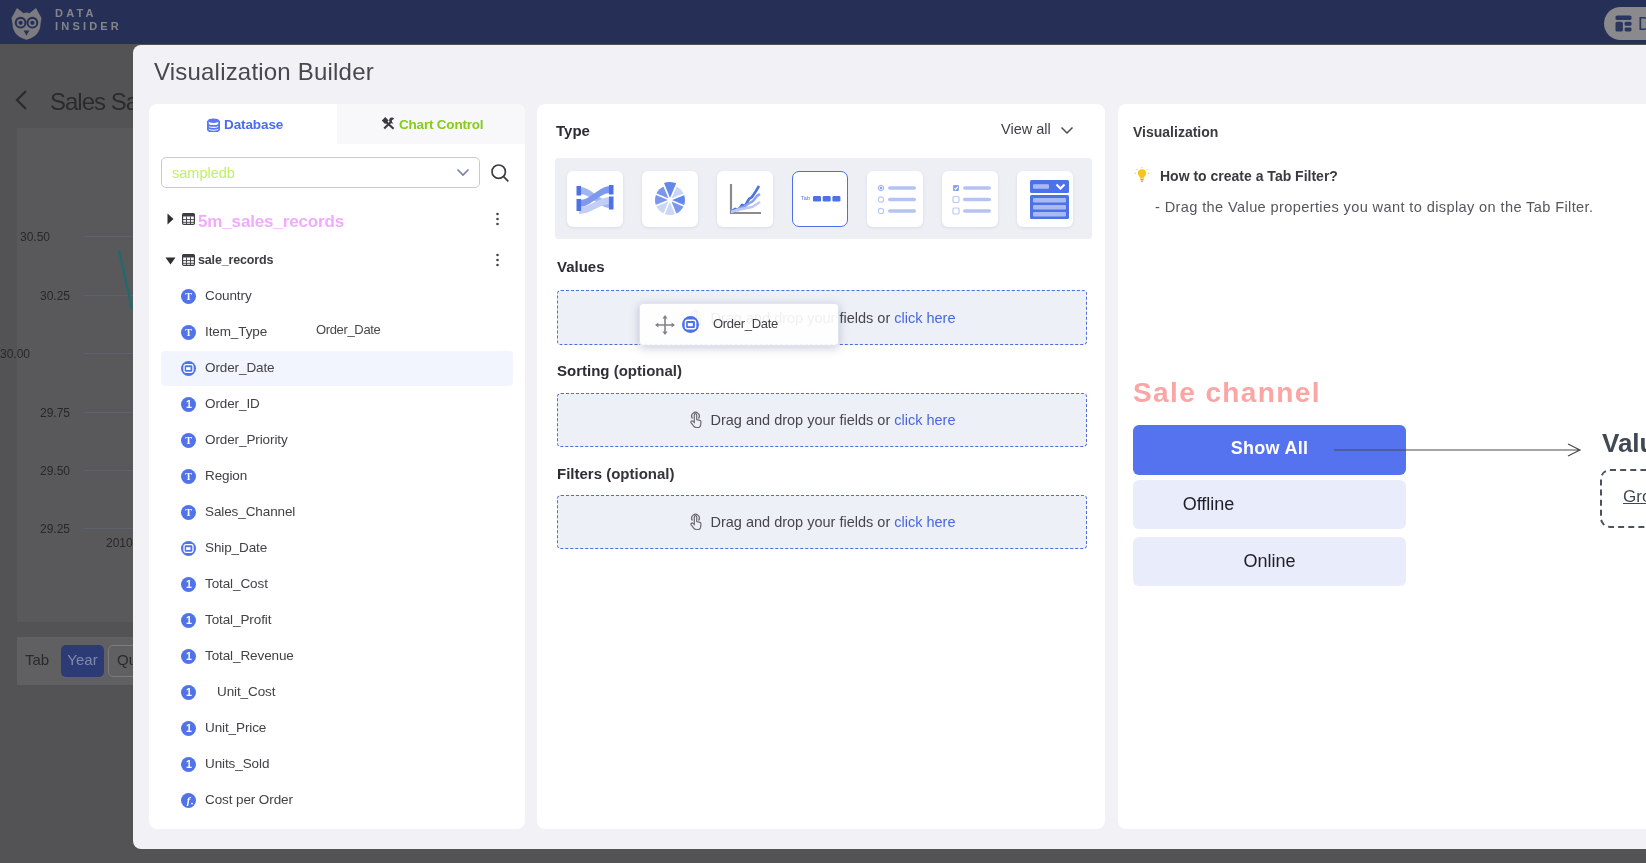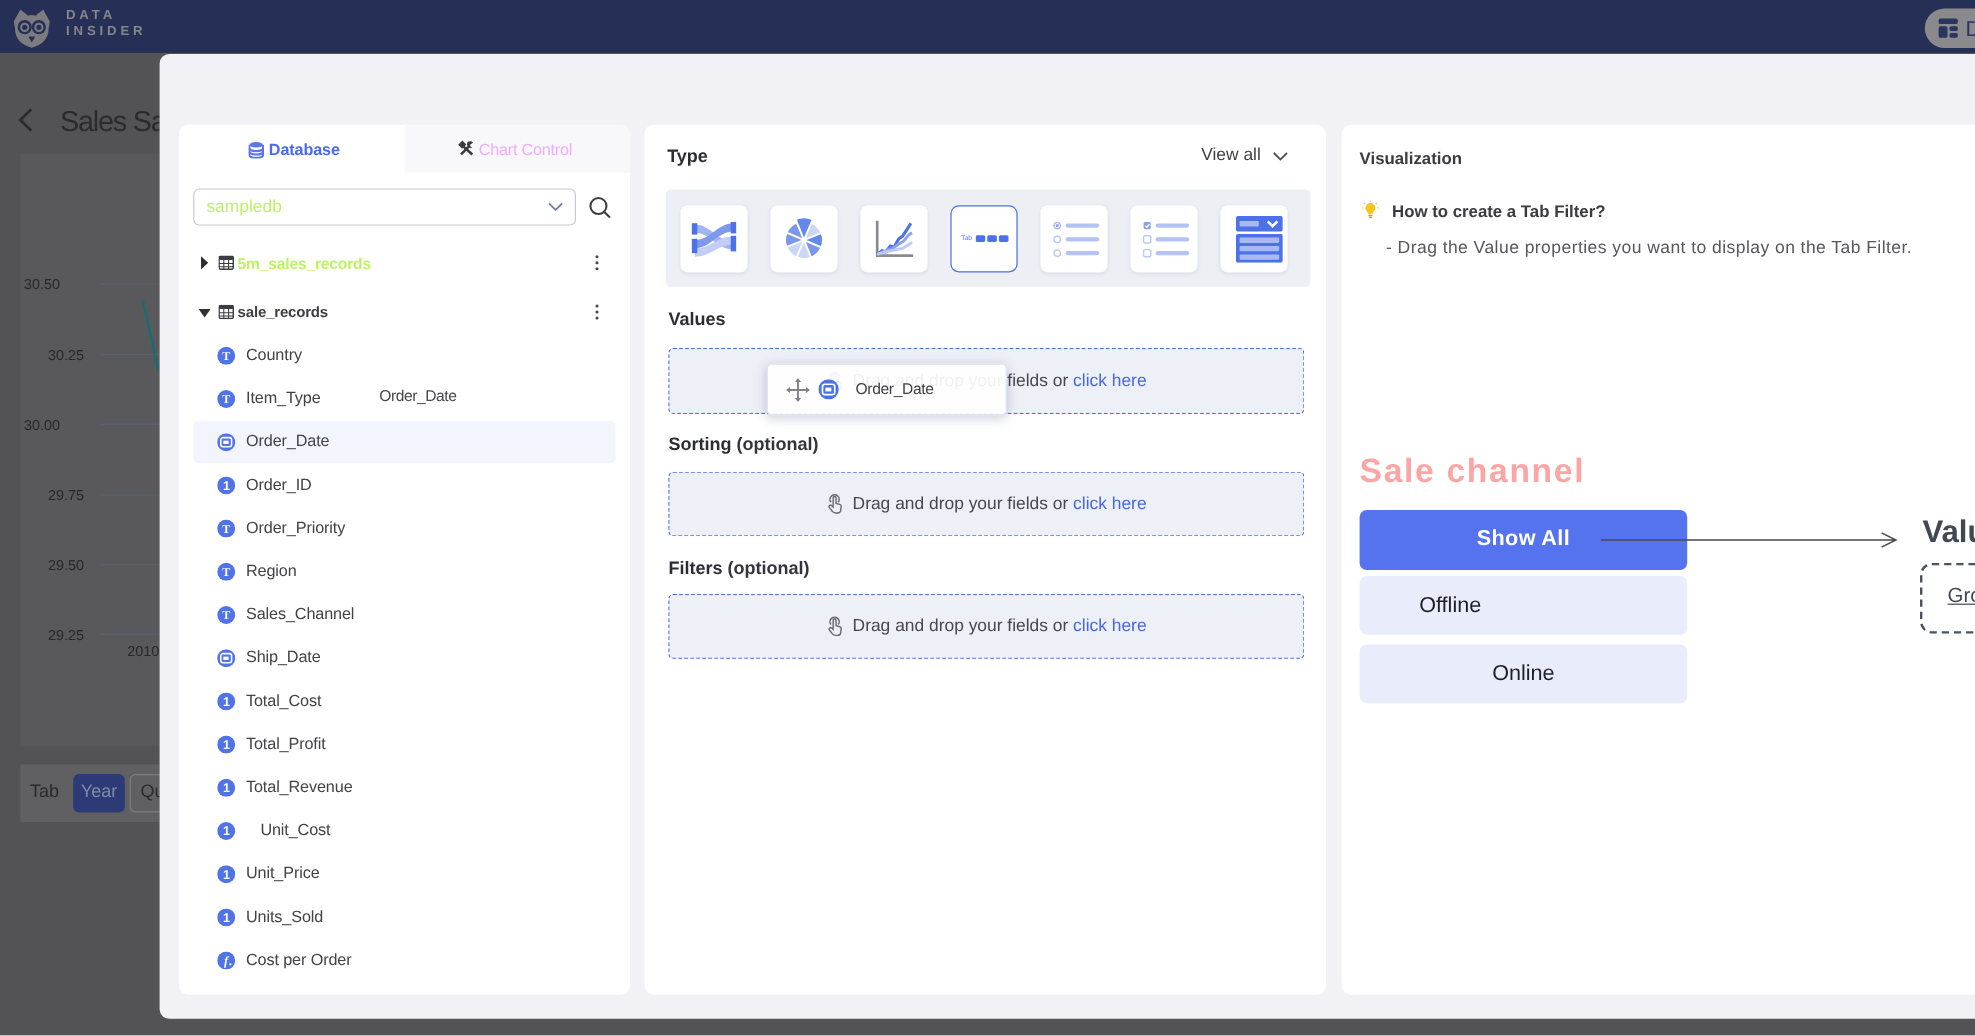--- a/index.html
+++ b/index.html
@@ -40,72 +40,73 @@
 <div class="abs" style="left:17px;top:637px;width:116px;height:48px;background:#606063;"></div>
 
 <div class="abs" style="left:84px;top:236px;width:49px;height:1px;background:#5d6070;"></div>
 <div class="abs" style="left:84px;top:295px;width:49px;height:1px;background:#5d6070;"></div>
 <div class="abs" style="left:84px;top:353px;width:49px;height:1px;background:#5d6070;"></div>
 <div class="abs" style="left:84px;top:412px;width:49px;height:1px;background:#5d6070;"></div>
 <div class="abs" style="left:84px;top:470px;width:49px;height:1px;background:#5d6070;"></div>
 <div class="abs" style="left:84px;top:528px;width:49px;height:1px;background:#5d6070;"></div>
 <div class="abs" style="left:0;top:230px;width:70px;text-align:center;font-size:12px;color:#28282b;">30.50</div>
 <div class="abs" style="left:0;top:289px;width:70px;text-align:right;font-size:12px;color:#28282b;">30.25</div>
-<div class="abs" style="left:0;top:347px;width:70px;text-align:center;font-size:12px;color:#28282b;">30.00</div>
+<div class="abs" style="left:0;top:347px;width:70px;text-align:left;font-size:12px;color:#28282b;">30.00</div>
 <div class="abs" style="left:0;top:406px;width:70px;text-align:right;font-size:12px;color:#28282b;">29.75</div>
 <div class="abs" style="left:0;top:464px;width:70px;text-align:right;font-size:12px;color:#28282b;">29.50</div>
 <div class="abs" style="left:0;top:522px;width:70px;text-align:right;font-size:12px;color:#28282b;">29.25</div>
 <div class="abs" style="left:106px;top:536px;font-size:12px;color:#28282b;">2010</div>
 <svg class="abs" style="left:115px;top:248px;" width="18" height="64" viewBox="0 0 18 64">
   <path d="M4,2 L17,61" fill="none" stroke="#1d6b6e" stroke-width="2.2"></path>
 </svg>
 
 <div class="abs" style="left:25px;top:651px;font-size:15px;color:#2a2a2d;">Tab</div>
 <div class="abs" style="left:61px;top:645px;width:43px;height:32px;background:#2c3a75;border-radius:5px;"></div>
 <div class="abs" style="left:61px;top:651px;width:43px;text-align:center;font-size:15px;color:#808ba8;">Year</div>
 <div class="abs" style="left:108px;top:645px;width:40px;height:32px;background:#606063;border:1px solid #7c7c7f;border-radius:5px;box-sizing:border-box;"></div>
 <div class="abs" style="left:117px;top:651px;font-size:15px;color:#2a2a2d;">Qu</div>
 
 <div class="abs" style="left:133px;top:45px;width:1513px;height:804px;background:#f1f1f6;border-radius:8px 0 0 8px;"></div>
+<div class="abs" style="left:154px;top:58px;font-size:24px;font-weight:500;color:#47474d;letter-spacing:0.2px;">Visualization Builder</div>
 
 <div class="abs" style="left:149px;top:104px;width:376px;height:725px;background:#fff;border-radius:8px;"></div>
 <div class="abs" style="left:337px;top:104px;width:188px;height:40px;background:#f8f8fa;border-radius:0 8px 0 0;"></div>
 <svg class="abs" style="left:207px;top:118px;" width="13" height="14" viewBox="0 0 15 16">
   <ellipse cx="7.5" cy="3" rx="6.5" ry="2.6" fill="#5b76f0"></ellipse>
   <path d="M1,3.2 L1,13 C1,14.4 3.9,15.6 7.5,15.6 C11.1,15.6 14,14.4 14,13 L14,3.2" fill="none" stroke="#5b76f0" stroke-width="2"></path>
   <path d="M1,6.5 C1,7.9 3.9,9.1 7.5,9.1 C11.1,9.1 14,7.9 14,6.5" fill="none" stroke="#5b76f0" stroke-width="2"></path>
   <path d="M1,9.8 C1,11.2 3.9,12.4 7.5,12.4 C11.1,12.4 14,11.2 14,9.8" fill="none" stroke="#5b76f0" stroke-width="2"></path>
 </svg>
 <div class="abs" style="left:224px;top:117px;font-size:13.5px;font-weight:bold;color:#4a6bef;letter-spacing:-0.1px;">Database</div>
 <svg class="abs" style="left:381px;top:116px;" width="14" height="14" viewBox="0 0 14 14">
   <path d="M3.2,12.6 L10.2,5.6" stroke="#3a3a40" stroke-width="2.1"></path>
   <path d="M0.8,4.6 L4.3,1.1 L7.6,4.4 L4.1,7.9 Z" fill="#3a3a40"></path>
   <path d="M8.2,3.2 A3.3,3.3 0 0 1 12.9,2.1 L10.9,4.1 L11.5,5.9 L13.3,6.5 A3.3,3.3 0 0 1 8.2,3.2 Z" fill="#3a3a40" transform="rotate(14 10 4)"></path>
   <path d="M4.4,5.4 L12.6,12.8" stroke="#3a3a40" stroke-width="2.1"></path>
 </svg>
-<div class="abs" style="left:399px;top:117px;font-size:13.5px;font-weight:normal;color:#f0abfc;letter-spacing:-0.2px;">Chart Control</div>
+<div class="abs" style="left:399px;top:117px;font-size:13.5px;font-weight:bold;color:#84cc16;letter-spacing:-0.2px;">Chart Control</div>
 <div class="abs" style="left:161px;top:157px;width:319px;height:31px;background:#fff;border:1px solid #c9cad1;border-radius:5px;box-sizing:border-box;"></div>
 <div class="abs" style="left:172px;top:165px;font-size:14.5px;color:#bef264;">sampledb</div>
 <svg class="abs" style="left:456px;top:168px;" width="14" height="9" viewBox="0 0 14 9">
   <path d="M1.5,1.5 L7,7 L12.5,1.5" fill="none" stroke="#767fae" stroke-width="1.6"></path>
 </svg>
 <svg class="abs" style="left:490px;top:163px;" width="20" height="20" viewBox="0 0 20 20">
   <circle cx="8.7" cy="8.7" r="6.7" fill="none" stroke="#3c3c42" stroke-width="1.7"></circle>
   <path d="M13.6,13.6 L18.3,18.3" stroke="#3c3c42" stroke-width="1.7"></path>
 </svg>
 
 <svg class="abs" style="left:167px;top:213px;" width="7" height="12" viewBox="0 0 7 12">
       <path d="M0.5,0.5 L6.5,6 L0.5,11.5 Z" fill="#2f2f34"></path>
     </svg>
 <svg class="abs" style="left:182px;top:213px;" width="13" height="12" viewBox="0 0 13 12">
   <rect x="0.6" y="0.6" width="11.8" height="10.8" rx="1.2" fill="none" stroke="#3c3c41" stroke-width="1.2"></rect>
   <rect x="0.6" y="0.6" width="11.8" height="3" rx="1.2" fill="#3c3c41"></rect>
   <path d="M0.6,6.6 L12.4,6.6 M0.6,9.3 L12.4,9.3 M4.5,3.6 L4.5,11.4 M8.5,3.6 L8.5,11.4" stroke="#3c3c41" stroke-width="0.9" fill="none"></path>
 </svg>
-<div class="abs" style="left:198px;top:212px;font-size:13px;font-weight:bold;color:#bef264;letter-spacing:-0.15px;">5m_sales_records</div>
+<div class="abs" style="left:198px;top:212px;font-size:17px;font-weight:bold;color:#f0abfc;letter-spacing:-0.15px;">5m_sales_records</div>
 <svg class="abs" style="left:495px;top:212px;" width="5" height="14" viewBox="0 0 5 14">
   <circle cx="2.5" cy="2" r="1.3" fill="#46464c"></circle>
       <circle cx="2.5" cy="7" r="1.3" fill="#46464c"></circle>
       <circle cx="2.5" cy="12" r="1.3" fill="#46464c"></circle>
 </svg>
 <svg class="abs" style="left:165px;top:257px;" width="11" height="8" viewBox="0 0 11 8">
       <path d="M0.5,0.5 L10.5,0.5 L5.5,7.5 Z" fill="#2f2f34"></path>
     </svg>
 <svg class="abs" style="left:182px;top:254px;" width="13" height="12" viewBox="0 0 13 12">
   <rect x="0.6" y="0.6" width="11.8" height="10.8" rx="1.2" fill="none" stroke="#3c3c41" stroke-width="1.2"></rect>

